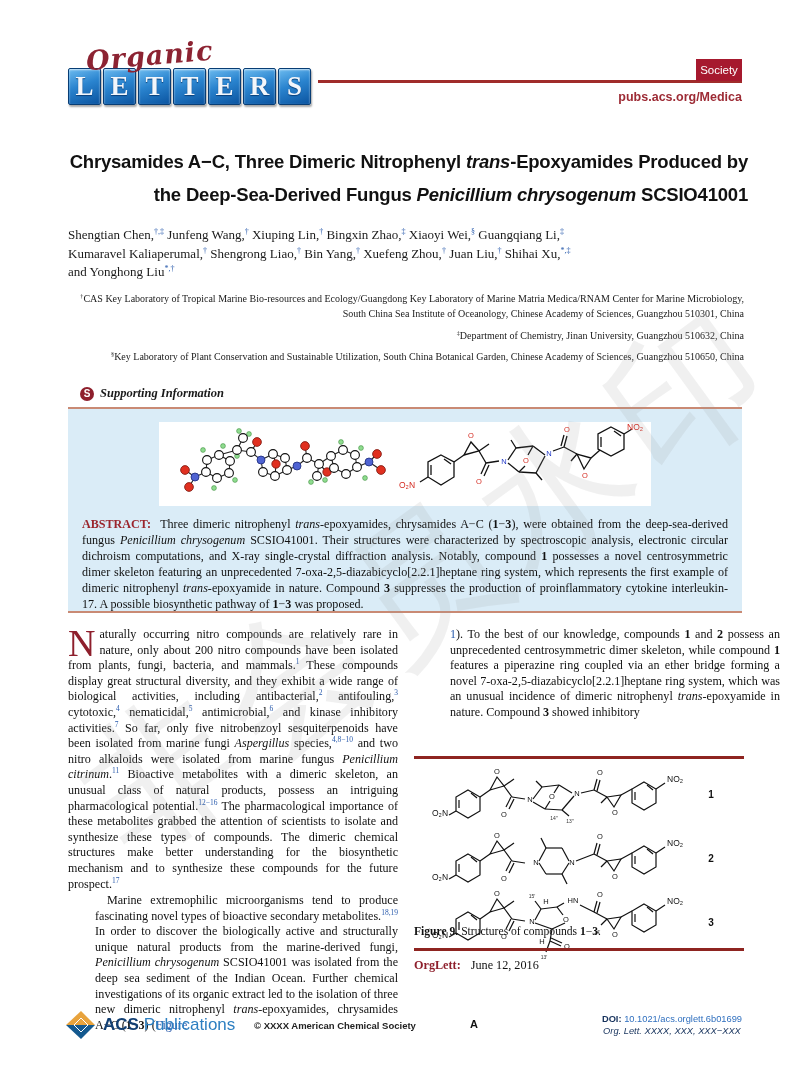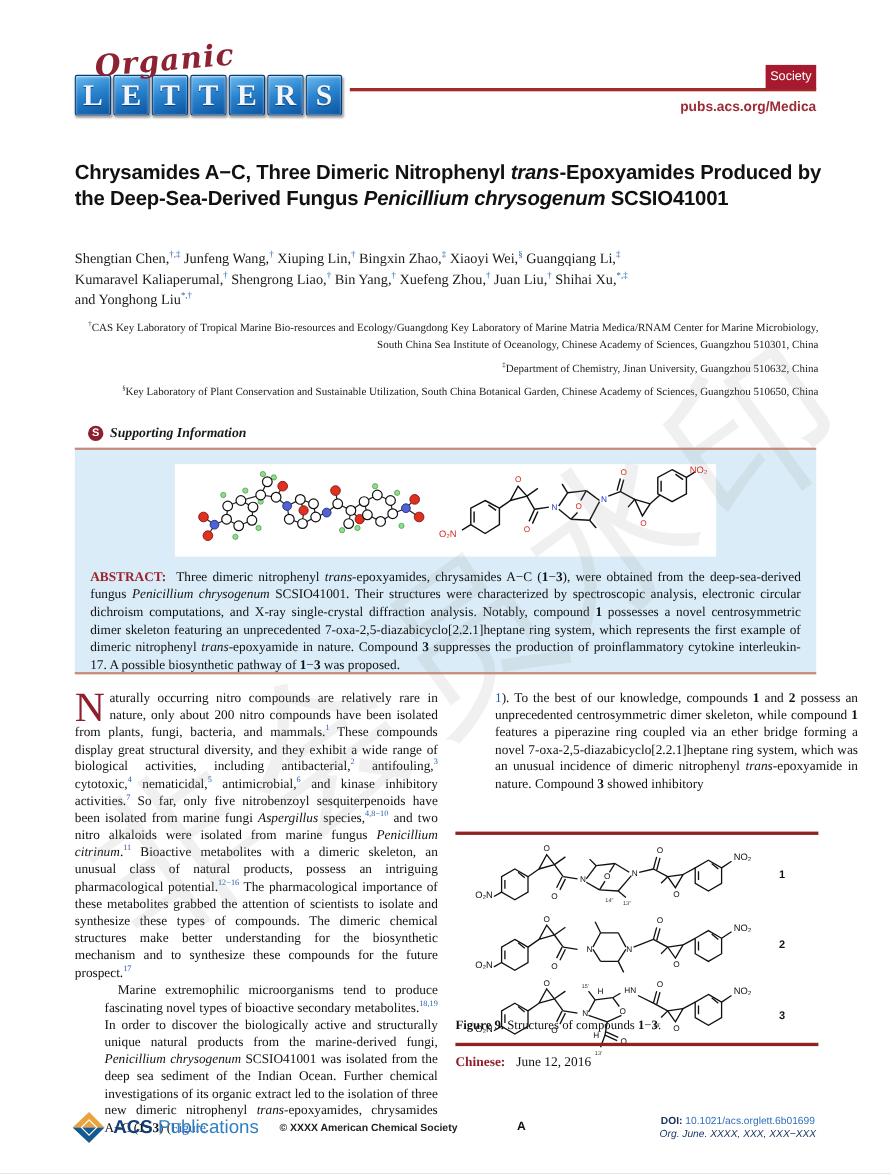--- a/index.html
+++ b/index.html
@@ -18,21 +18,21 @@
     text-shadow:0 1px 1px #0a3f78; }
   .header-rule { position:absolute; left:318px; top:80px; width:424px; height:3px; background:#a02c2a; }
   .letter-badge { position:absolute; top:59px; right:68px; width:46px; height:22px; background:#a6192e;
     color:#fff; font-family:"Liberation Sans", sans-serif; font-size:11.5px; display:flex;
     align-items:center; justify-content:center; }
   .site-link { position:absolute; top:90px; right:68px; font-family:"Liberation Sans", sans-serif;
     font-size:12.5px; font-weight:bold; color:#9d2b35; }
 
   
   .title { position:absolute; left:68px; top:145px; width:680px; font-family:"Liberation Sans", sans-serif;
-    font-weight:bold; font-size:18.5px; line-height:23px; color:#111; letter-spacing:-0.2px; }
+    font-weight:bold; font-size:18.5px; line-height:33px; color:#111; letter-spacing:-0.2px;text-align:right; }
   .authors { position:absolute; left:68px; top:226px; width:640px; font-size:13px; line-height:18.5px; color:#1a1a1a; }
   .authors sup, .affil sup { color:#2b5cad; font-size:0.62em; line-height:0; }
   .affils { position:absolute; left:68px; top:291px; width:676px; }
   .affil { font-size:10px; line-height:15.4px; color:#1a1a1a; margin-bottom:6px;
     padding-left:6px; text-indent:-6px;text-align:right; }
   .affil sup { color:#1a1a1a; }
   .supporting { position:absolute; left:80px; top:386px; display:flex; align-items:center; gap:6px; }
   .s-icon { width:14px; height:14px; border-radius:50%; background:#8e1f2c; color:#fff;
     font-family:"Liberation Sans", sans-serif; font-size:10px; font-weight:bold; display:flex;
     align-items:center; justify-content:center; }
@@ -435,31 +435,31 @@
         <text class="mol-atom" x="143" y="187">O</text>
         <line class="mol-line" x1="126" y1="179" x2="122" y2="190"></line>
         <text class="mol-locant" x="120" y="197">13′</text>
         <text class="mol-num" x="287" y="164">3</text>
       </g>
     </svg>
   </div>
   <div class="fig-caption"><b>Figure 9.</b> Structures of compounds <b>1</b>−<b>3</b>.</div>
   <div class="fig-rule rule-2"></div>
   <div class="received">
-    <span class="rlabel">Chinese:</span><span>June 12, 2016</span>
+    <span class="rlabel">OrgLett:</span><span>June 12, 2016</span>
   </div>
 
   <div class="footer-logo">
     <svg width="30" height="30" viewBox="0 0 30 30">
       <polygon points="15,1 29,15 0,15" fill="#e8a33d"></polygon>
       <polygon points="0,15 29,15 15,29" fill="#14598f"></polygon>
       <polygon points="15,8 22,15 15,22 8,15" fill="none" stroke="#ffffff" stroke-width="1"></polygon>
     </svg>
     <span class="acs-name"><span class="acs">ACS</span> <span class="pubs">Publications</span></span>
   </div>
   <div class="copyright">© XXXX American Chemical Society</div>
   <div class="page-letter">A</div>
   <div class="doi-block">
     <div><span class="doi-label">DOI:</span> <span class="doi-link">10.1021/acs.orglett.6b01699</span></div>
-    <div class="citation">Org. June. XXXX, XXX, XXX−XXX</div>
+    <div class="citation">Org. Lett. XXXX, XXX, XXX−XXX</div>
   </div>
 
 </div>
 
 </body></html>

